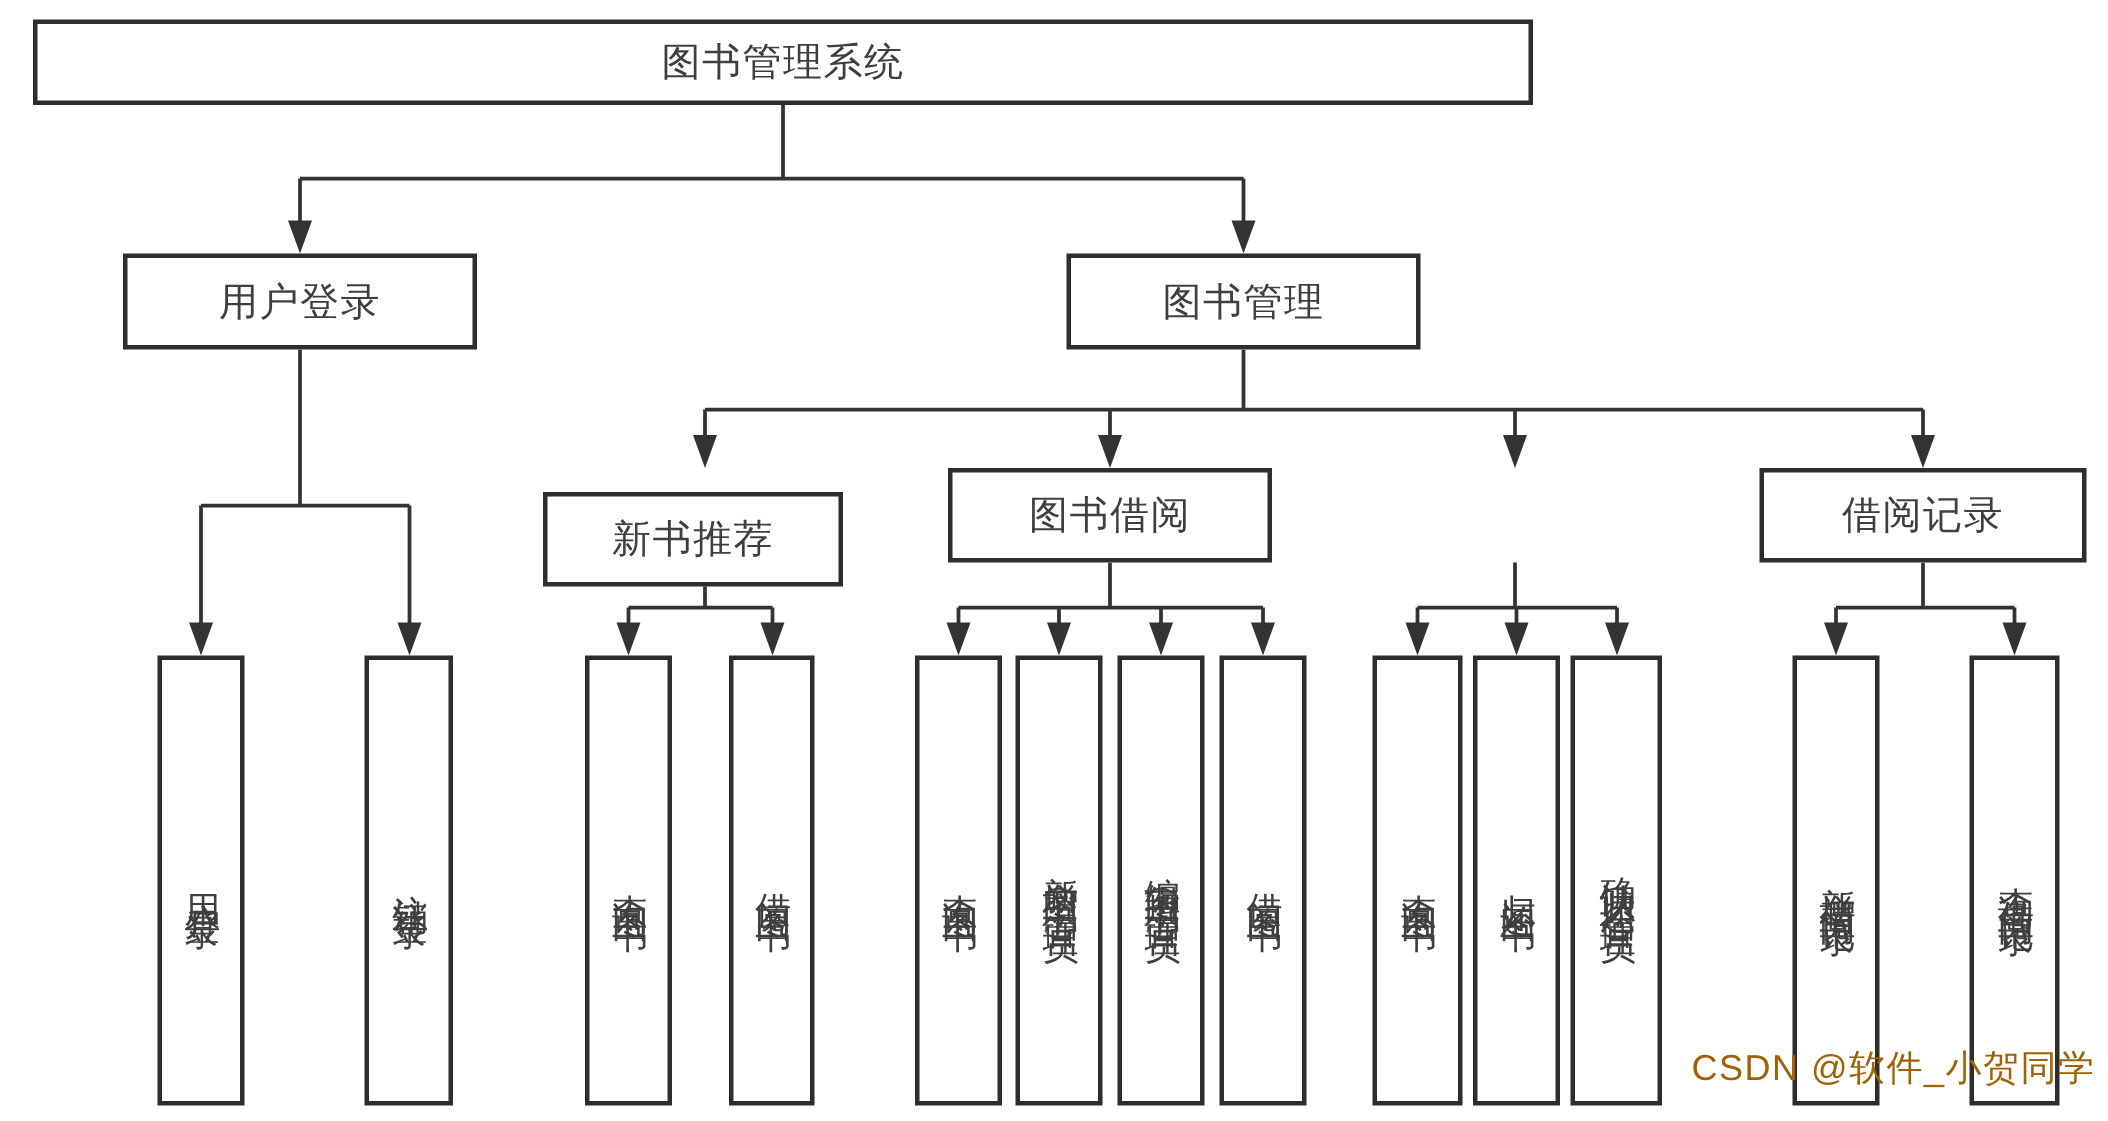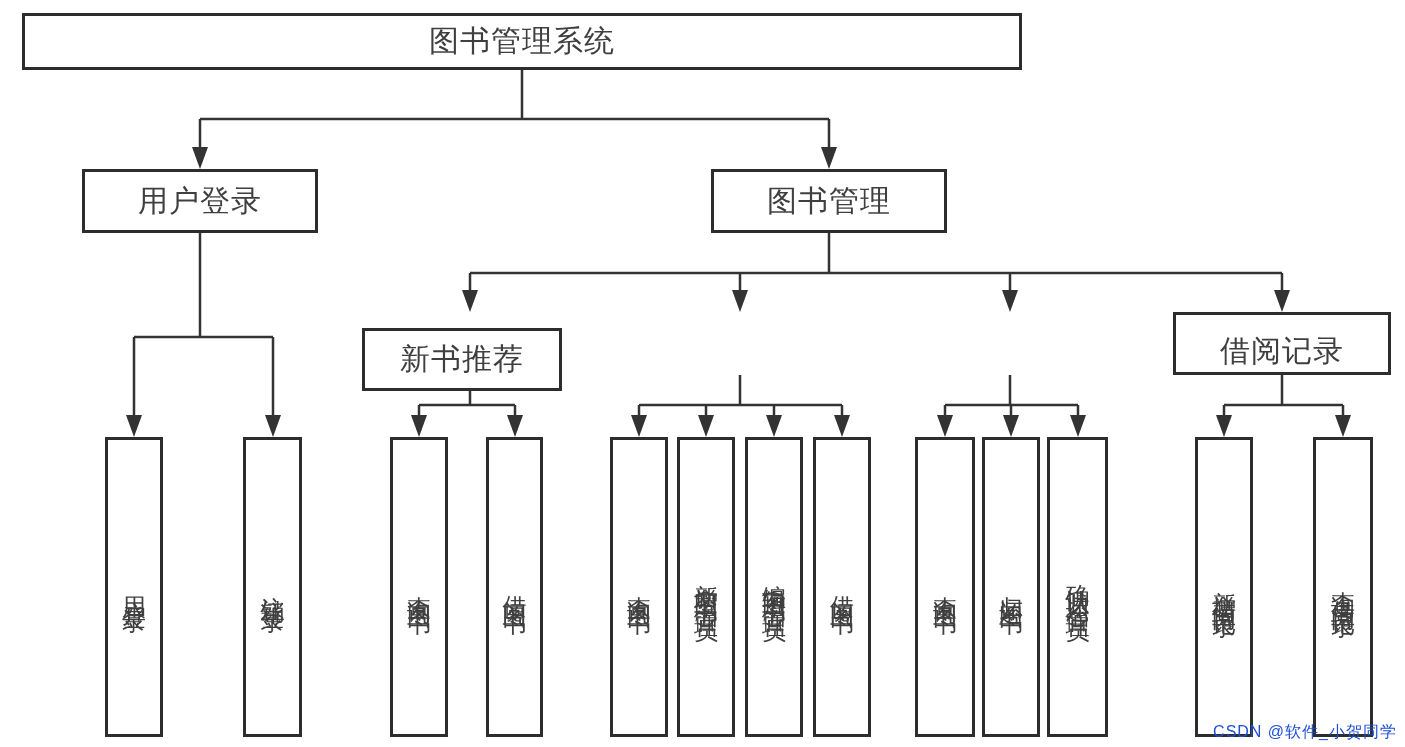--- a/index.html
+++ b/index.html
@@ -25,38 +25,38 @@
     position: absolute;
     box-sizing: border-box;
     border: 3px solid #2d2d2d;
     background: #ffffff;
     display: flex;
     align-items: center;
     justify-content: center;
     color: #3f3f3f;
   }
   .h-label {
-    font-size: 30px;
+    font-size: 26px;
     letter-spacing: 1px;
     white-space: nowrap;
   }
   .v-label {
     writing-mode: vertical-rl;
     text-orientation: mixed;
     font-size: 24px;
     letter-spacing: 5px;
     line-height: 1;
     white-space: nowrap;
   }
   #watermark {
     position: absolute;
     right: 8px;
-    bottom: 4px;
-    font-size: 16px;
-    color: #1d4ed8;
+    bottom: 19px;
+    font-size: 24px;
+    color: #a16207;
     letter-spacing: 1px;
     white-space: nowrap;
   }
 </style>
 </head>
 <body>
 
 <div id="stage">
 
   <svg id="connectors" viewBox="0 0 1405 747" xmlns="http://www.w3.org/2000/svg">
@@ -106,21 +106,24 @@
   <div class="box" style="left:82px; top:169px; width:236px; height:64px;">
     <span class="h-label">用户登录</span>
   </div>
   <div class="box" style="left:711px; top:169px; width:236px; height:64px;align-items:center;">
     <span class="h-label">图书管理</span>
   </div>
 
   <div class="box" style="left:362px; top:328px; width:200px; height:63px;">
     <span class="h-label">新书推荐</span>
   </div>
-  <div class="box" style="left:1173px; top:312px; width:218px; height:63px;align-items:flex-end;">
+  <div class="box" style="left:632px; top:312px; width:216px; height:63px;">
+    <span class="h-label">图书借阅</span>
+  </div>
+  <div class="box" style="left:1173px; top:312px; width:218px; height:63px;">
     <span class="h-label">借阅记录</span>
   </div>
 
   <div class="box" style="left:105px; top:437px; width:58px; height:300px;">
     <span class="v-label">用户登录</span>
   </div>
   <div class="box" style="left:243px; top:437px; width:59px; height:300px;">
     <span class="v-label">注销登录</span>
   </div>
 

